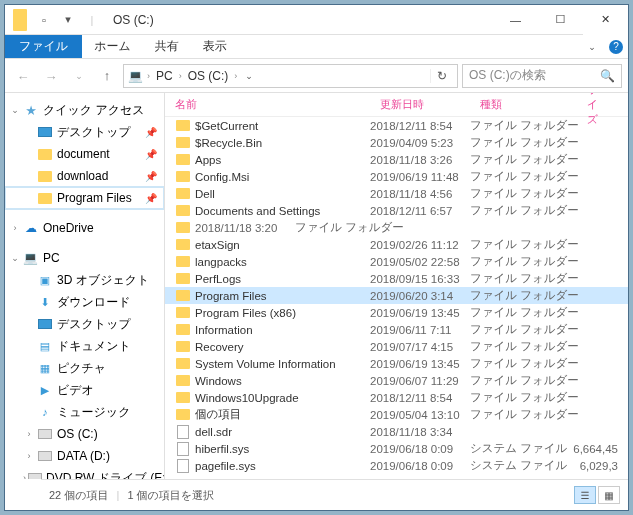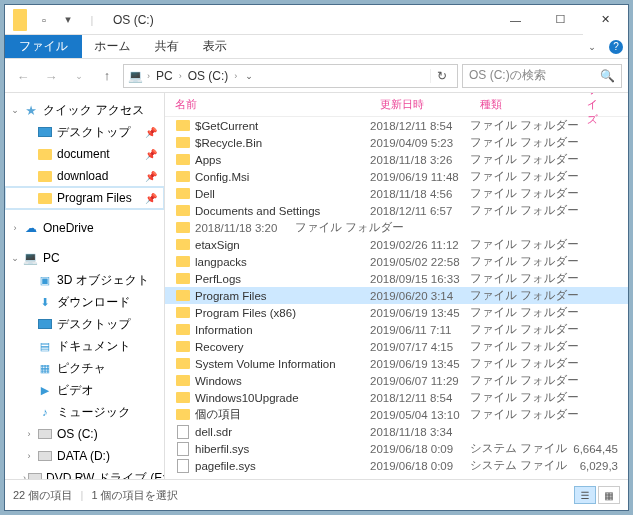--- a/index.html
+++ b/index.html
@@ -76,21 +76,21 @@
 .row { display: flex; align-items: center; height: 17px; font-size: 11.5px; color: #333; }
 .row.sel { background: #cde8ff; }
 .row .ic { width: 16px; height: 16px; margin: 0 4px 0 10px; display: flex; align-items: center; justify-content: center; }
 .row .ic-file { width: 12px; height: 14px; background: #fff; border: 1px solid #aaa; }
 .row .name { width: 175px; white-space: nowrap; overflow: hidden; }
 .row .date { width: 100px; color: #666; white-space: nowrap; }
 .row .type { width: 100px; color: #666; white-space: nowrap; }
 .row .size { flex: 1; text-align: right; padding-right: 10px; color: #666; }
 
 
-.statusbar { height: 24px; border-top: 1px solid #e0e0e0; display: flex; align-items: center; font-size: 11px; color: #555; padding: 15px 8px; }
+.statusbar { height: 24px; border-top: 1px solid #e0e0e0; display: flex; align-items: center; font-size: 11px; color: #555; padding: 15px 8px; margin-left: 36px; }
 .statusbar .viewbtns { margin-left: auto; display: flex; gap: 2px; }
 .statusbar .viewbtns div { width: 22px; height: 18px; border: 1px solid #ccc; display:flex; align-items:center; justify-content:center; font-size:10px; }
 .statusbar .viewbtns .active { background: #cde8ff; border-color: #8bbde0; }
 .statusbar .div { color:#ccc; margin:0 8px; }
 
 
 .filelist::-webkit-scrollbar { width: 16px; height: 16px; }
 .filelist::-webkit-scrollbar-track { background: #f0f0f0; }
 .filelist::-webkit-scrollbar-thumb { background: #c0c0c0; }
 </style>

